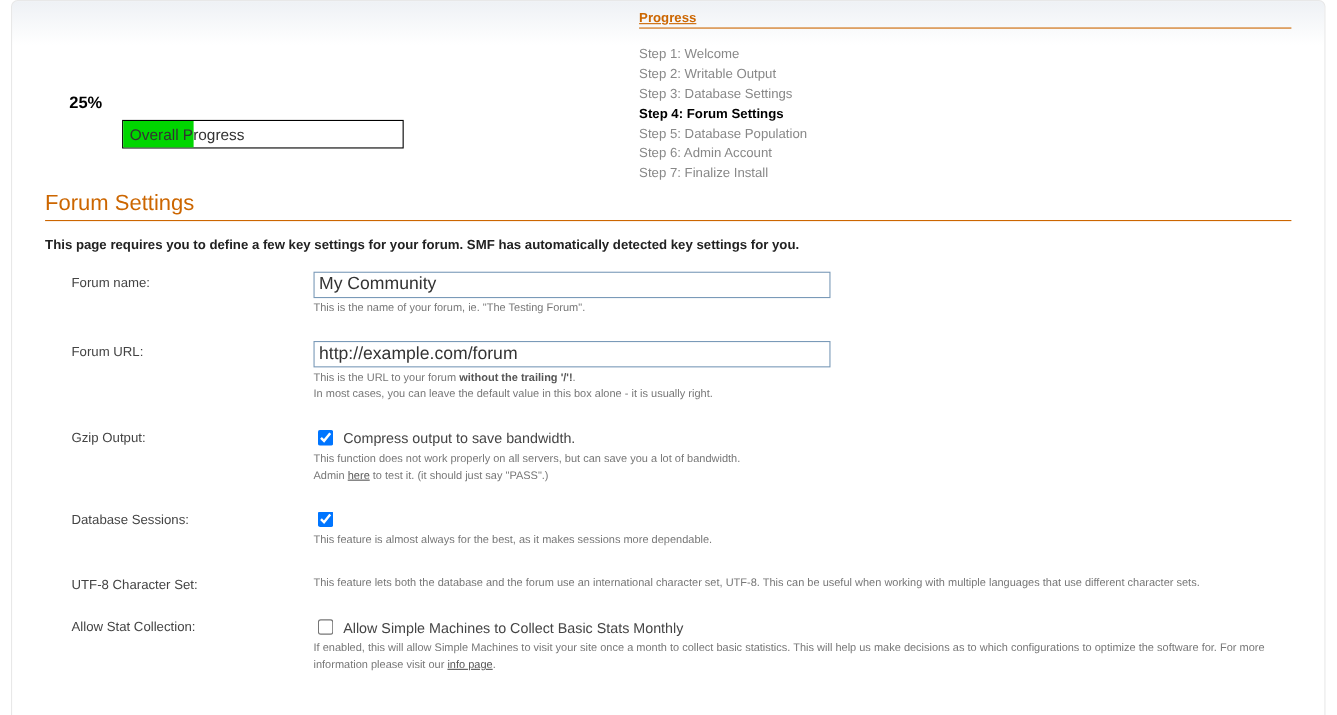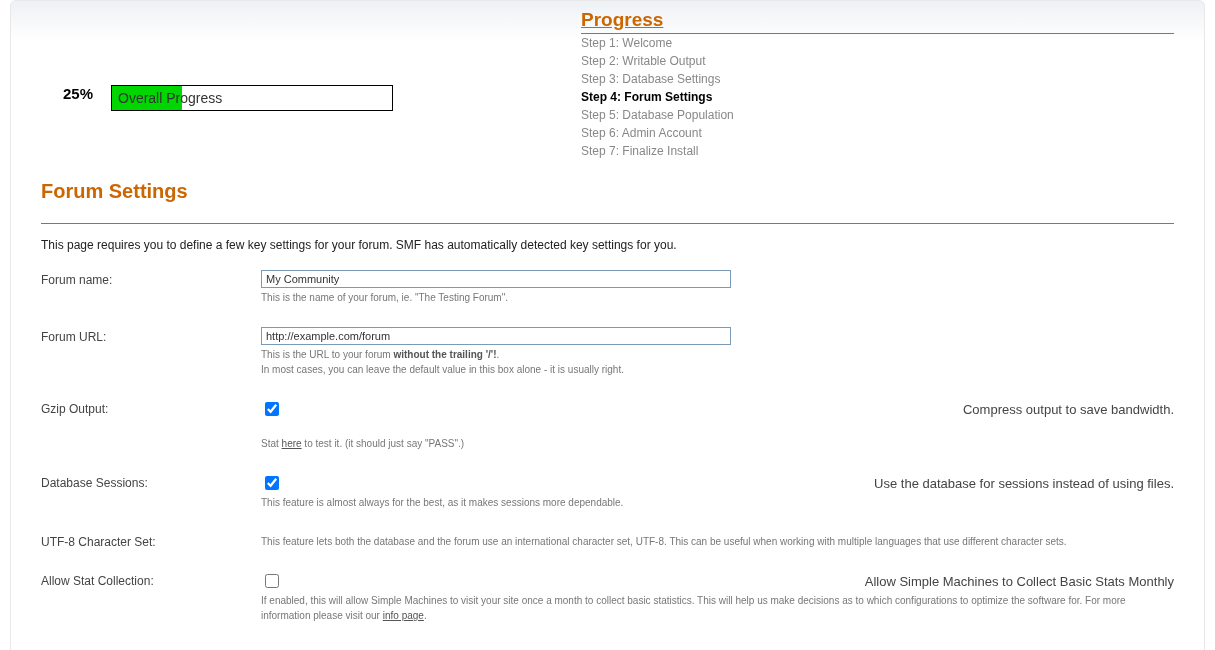--- a/index.html
+++ b/index.html
@@ -39,97 +39,99 @@
   }
   .progress-pct {
     font-weight: bold;
     font-size: 15px;
     color: #000;
     width: 70px;
     text-align: right;
     padding-right: 18px;
   }
   .progress-bar-outer {
-    width: 282px;
+    width: 256px;
     height: 26px;
     border: 1px solid #000;
     background: #fff;
     position: relative;
+    margin-top: 24px;
   }
   .progress-bar-fill {
     background: #00d600;
     height: 100%;
     position: absolute;
     left: 0; top: 0;
   }
   .progress-bar-label {
     position: absolute;
     left: 6px;
     top: 4px;
     color: #333;
     font-size: 14px;
   }
 
   .steps-col {
     flex: 1;
   }
   .steps-title {
     color: #cc6600;
-    font-size: 19px;
+    font-size: 12px;
     font-weight: bold;
     border-bottom: 1px solid #cc6600;
     padding-bottom: 2px;
-    margin-bottom: 0;
+    margin-bottom: 14px;
     text-decoration: underline;
   }
   .step {
     font-size: 12px;
     color: #888;
     padding: 2px 0;
   }
   .step.current {
     color: #000;
     font-weight: bold;
   }
 
   
   .section-heading {
     color: #cc6600;
     font-size: 20px;
-    font-weight: bold;
+    font-weight: normal;
     border-bottom: 1px solid #cc6600;
-    padding-bottom: 20px;
-    margin-top: 20px;
+    padding-bottom: 3px;
+    margin-top: 8px;
     margin-bottom: 14px;
   }
   .intro {
-    font-weight: normal;
+    font-weight: bold;
     color: #222;
     font-size: 12px;
     margin-bottom: 18px;
   }
 
   
   .form-row {
     display: flex;
     margin-bottom: 22px;
     align-items: flex-start;
   }
   .form-label {
     width: 220px;
     color: #444;
     font-size: 12px;
     padding-top: 3px;
+    margin-left: 24px;
   }
   .form-field {
     flex: 1;
   }
   .text-input {
     width: 470px;
-    font-size: 11px;
+    font-size: 16px;
     padding: 2px 4px;
     border: 1px solid #7a9ab8;
     background: #fff;
     color: #333;
     font-family: Verdana, Geneva, sans-serif;
   }
   .hint {
     font-size: 10px;
     color: #777;
     margin-top: 2px;
@@ -140,21 +142,20 @@
     color: #555;
     text-decoration: underline;
     cursor: pointer;
   }
   .check-wrap {
     display: flex;
     align-items: center;
     gap: 6px;
     font-size: 13px;
     color: #444;
-    justify-content: space-between;
   }
   input[type="checkbox"] {
     width: 14px; height: 14px;
   }
 </style>
 </head>
 <body>
 
 <div class="outer">
   <div class="container">
@@ -205,32 +206,31 @@
     </div>
 
     <div class="form-row">
       <div class="form-label">Gzip Output:</div>
       <div class="form-field">
         <label class="check-wrap">
           <input type="checkbox" id="cb-gzip" checked="" style="">
           <span>Compress output to save bandwidth.</span>
         </label>
         <div class="hint">
-          <br>
-          <span>Stat </span><a href="#" class="linklike">here</a><span> to test it. (it should just say "PASS".)</span>
+          <span>This function does not work properly on all servers, but can save you a lot of bandwidth.</span><br>
+          <span>Admin </span><a href="#" class="linklike">here</a><span> to test it. (it should just say "PASS".)</span>
         </div>
       </div>
     </div>
 
     <div class="form-row">
       <div class="form-label">Database Sessions:</div>
       <div class="form-field">
         <label class="check-wrap">
           <input type="checkbox" id="cb-dbs" checked="" style="">
-          <span>Use the database for sessions instead of using files.</span>
         </label>
         <div class="hint">This feature is almost always for the best, as it makes sessions more dependable.</div>
       </div>
     </div>
 
     <div class="form-row">
       <div class="form-label">UTF-8 Character Set:</div>
       <div class="form-field">
         <div class="hint">This feature lets both the database and the forum use an international character set, UTF-8. This can be useful when working with multiple languages that use different character sets.</div>
       </div>

